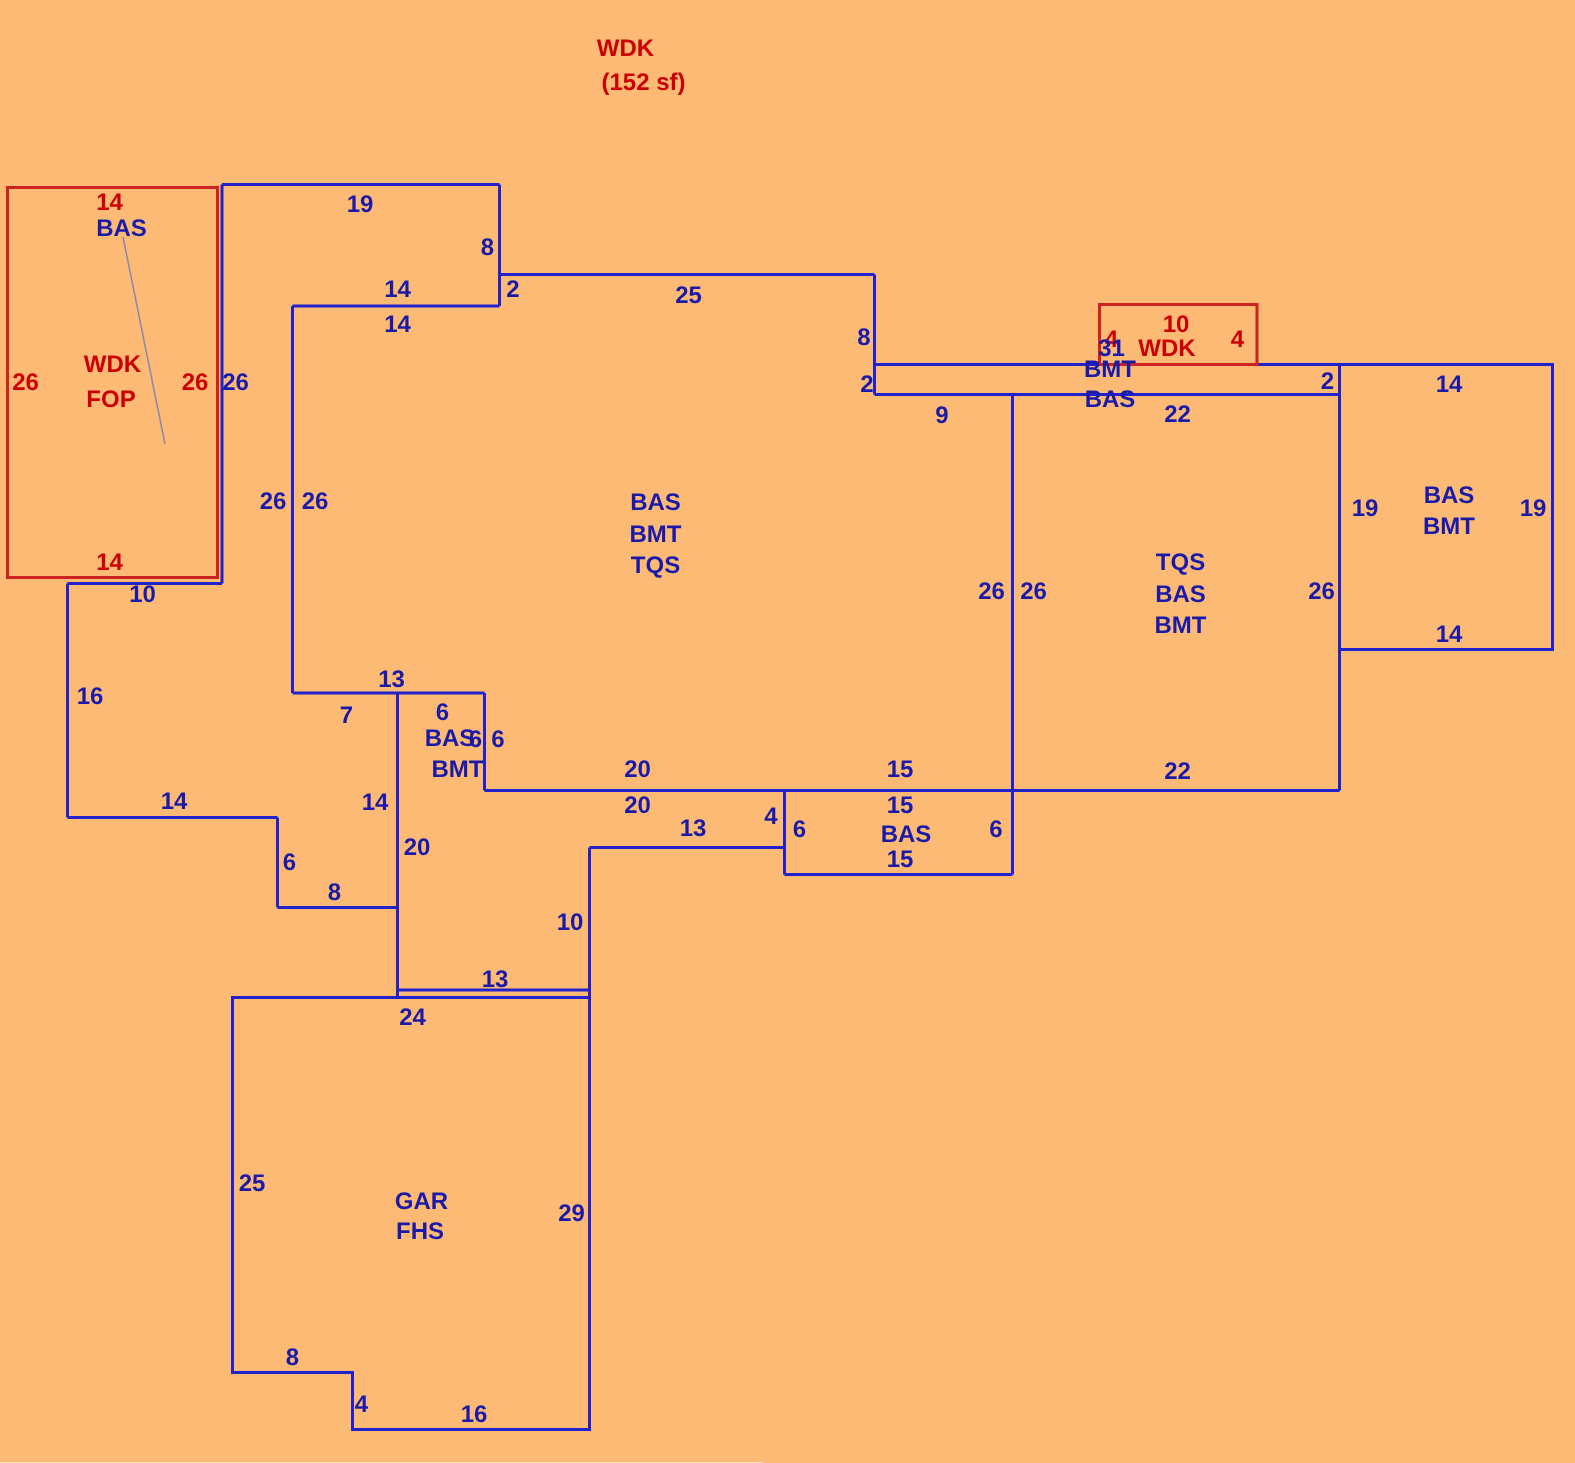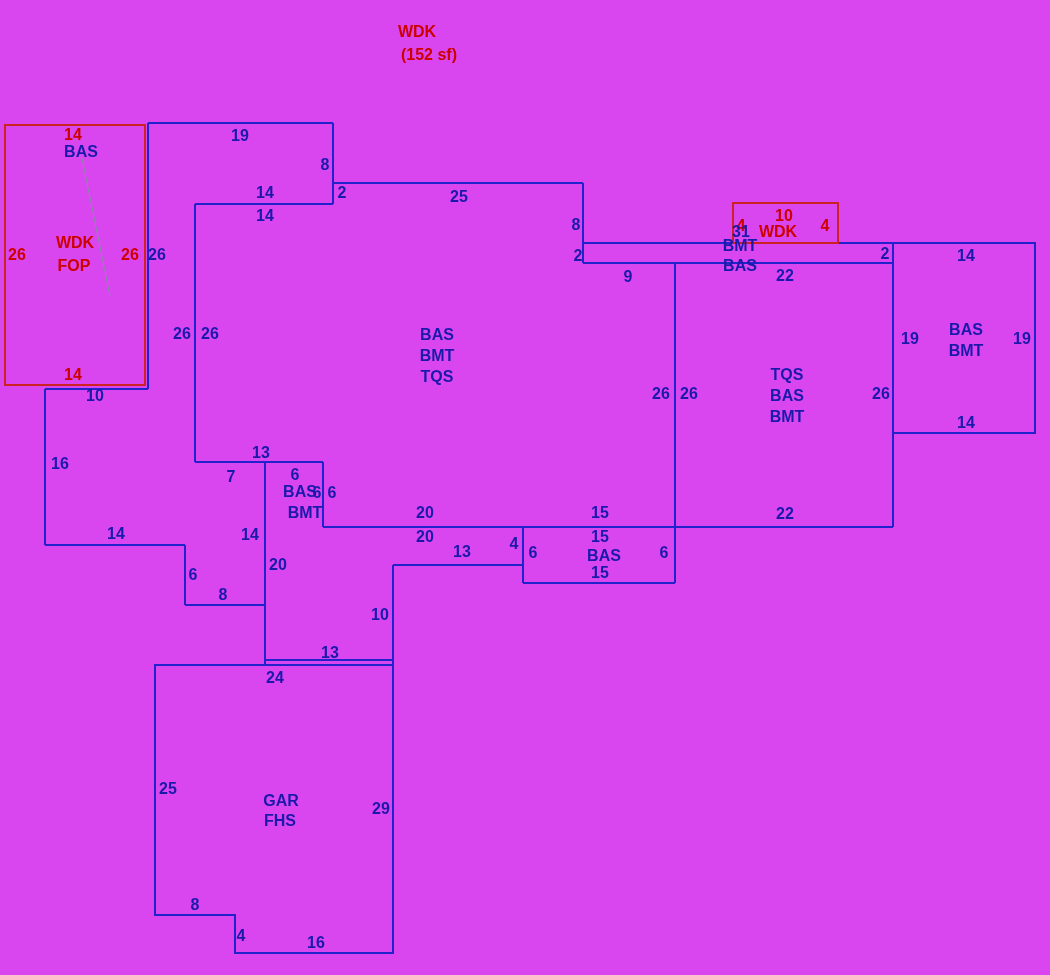--- a/index.html
+++ b/index.html
@@ -5,21 +5,21 @@
   html, body {
     margin: 0;
     padding: 0;
     background: #ffffff;
     font-family: "Liberation Sans", sans-serif;
   }
   .sketch-wrap {
     position: relative;
     width: 1050px;
     height: 975px;
-    background: #d946ef;
+    background: #fdba74;
     overflow: hidden;
   }
   svg text {
     font-family: "Liberation Sans", sans-serif;
     font-weight: bold;
     font-size: 16px;
   }
 </style>
 </head>
 <body>

